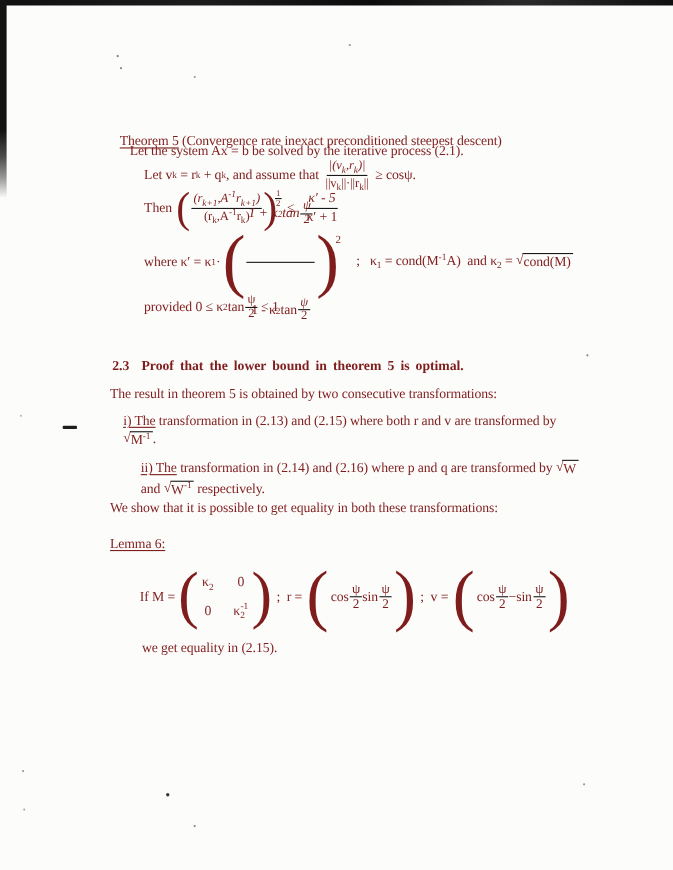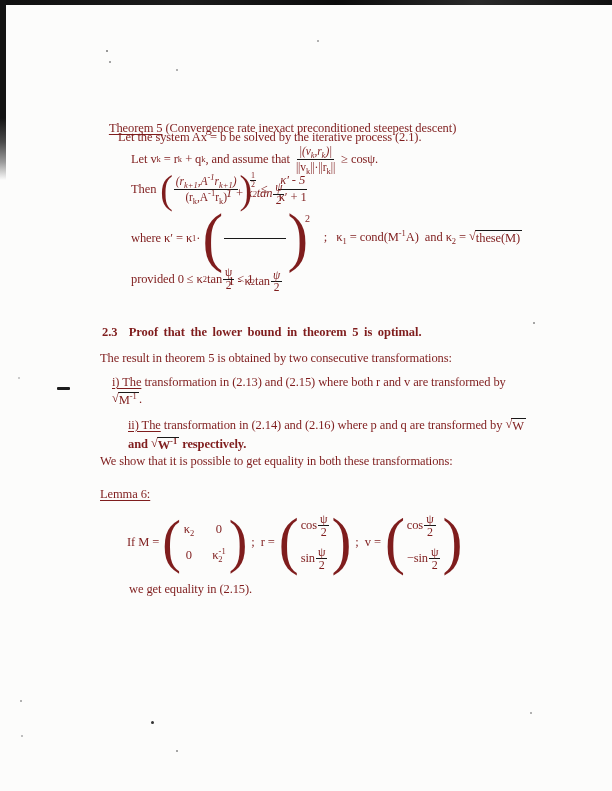--- a/index.html
+++ b/index.html
@@ -32,21 +32,21 @@
   .bp{display:inline-block;line-height:0.92;font-weight:400;transform:scaleY(1.04);}
   .exp-half{display:inline-flex;flex-direction:column;align-items:center;
     font-size:8px;line-height:1.05;align-self:flex-start;transform:translateY(1px);margin-left:-2px;}
   .exp-half .num{border-bottom:1px solid #181818;padding:0 1px;}
   .paren-sup{align-self:flex-start;font-size:10px;transform:translateY(5px);margin-left:-3px;}
   .sqrt{display:inline-flex;align-items:flex-start;}
   .sqrt .rad{transform:translateY(-1px);margin-right:-1px;}
   .sqrt .body{border-top:1px solid #181818;padding:0 2px 0 1px;}
   .matrix{display:grid;grid-template-columns:auto auto;column-gap:18px;row-gap:11px;
     justify-items:center;align-items:center;padding:0 3px;}
-  .vcol{display:flex;flex-direction:column;row-gap:7px;padding:0 2px;}
+  .vcol{display:flex;flex-direction:row;row-gap:7px;padding:0 2px;}
   .vrow{display:flex;align-items:center;white-space:pre;}
   .bold-head{font-weight:bold;word-spacing:2.5px;letter-spacing:-0.05px;}
 </style>
 </head>
 <body>
 
 <div class="page">
 
   <div class="scan-top"></div>
   <div class="scan-left"></div>
@@ -104,21 +104,21 @@
     <span class="frac" style="margin:0 1px;">
       <span class="num">
         <span class="frow"><span>1 + κ</span><sub>2</sub><span>tan</span><span class="sfrac"><span class="num">ψ</span><span>2</span></span></span>
       </span>
       <span class="den">
         <span class="frow"><span>1 - κ</span><sub>2</sub><span>tan</span><span class="sfrac"><span class="num">ψ</span><span>2</span></span></span>
       </span>
     </span>
     <span class="bp" style="font-size:62px;">)</span>
     <span class="paren-sup">2</span>
-    <span style="margin-left:14px;"><span>;   κ</span><sub>1</sub><span> = cond(M</span><sup>-1</sup><span>A)  and κ</span><sub>2</sub><span> = </span><span class="sqrt"><span class="rad">√</span><span class="body">these(M)</span></span></span>
+    <span style="margin-left:14px;"><span>;   κ</span><sub>1</sub><span> = cond(M</span><sup>-1</sup><span>A)  and κ</span><sub>2</sub><span> = </span><span class="sqrt"><span class="rad">√</span><span class="body">cond(M)</span></span></span>
   </div>
 
   <div class="abs eq" style="left:131px;top:266px;height:26px;">
     <span>provided 0 ≤ κ</span><sub>2</sub><span>tan</span>
     <span class="sfrac"><span class="num">ψ</span><span>2</span></span>
     <span> &lt; 1</span>
   </div>
 
   <div class="abs bold-head" style="left:102px;top:325px;">2.3  Proof that the lower bound in theorem 5 is optimal.</div>
   <div class="abs" style="left:100px;top:351px;">The result in theorem 5 is obtained by two consecutive transformations:</div>
@@ -129,21 +129,21 @@
           <span class="rad">√</span>
           <span class="body"><span>M</span><sup>-1</sup></span>
         </span><span>.</span></div>
   </div>
 
   <div class="abs" style="left:128px;top:418px;white-space:normal;">
     <div><span class="ul">ii) The</span><span> transformation in (2.14) and (2.16) where p and q are transformed by </span><span class="sqrt">
           <span class="rad">√</span>
           <span class="body">W</span>
         </span></div>
-    <div style="margin-top:3px;font-weight:bold;"><span>and </span><span class="sqrt">
+    <div style="margin-top:3px;"><span>and </span><span class="sqrt">
           <span class="rad">√</span>
           <span class="body"><span>W</span><sup>-1</sup></span>
         </span><span> respectively.</span></div>
   </div>
 
   <div class="abs" style="left:100px;top:454px;">We show that it is possible to get equality in both these transformations:</div>
 
   <div class="abs ul" style="left:100px;top:487px;">Lemma 6:</div>
 
   <div class="abs eq" style="left:127px;top:510px;height:64px;">

